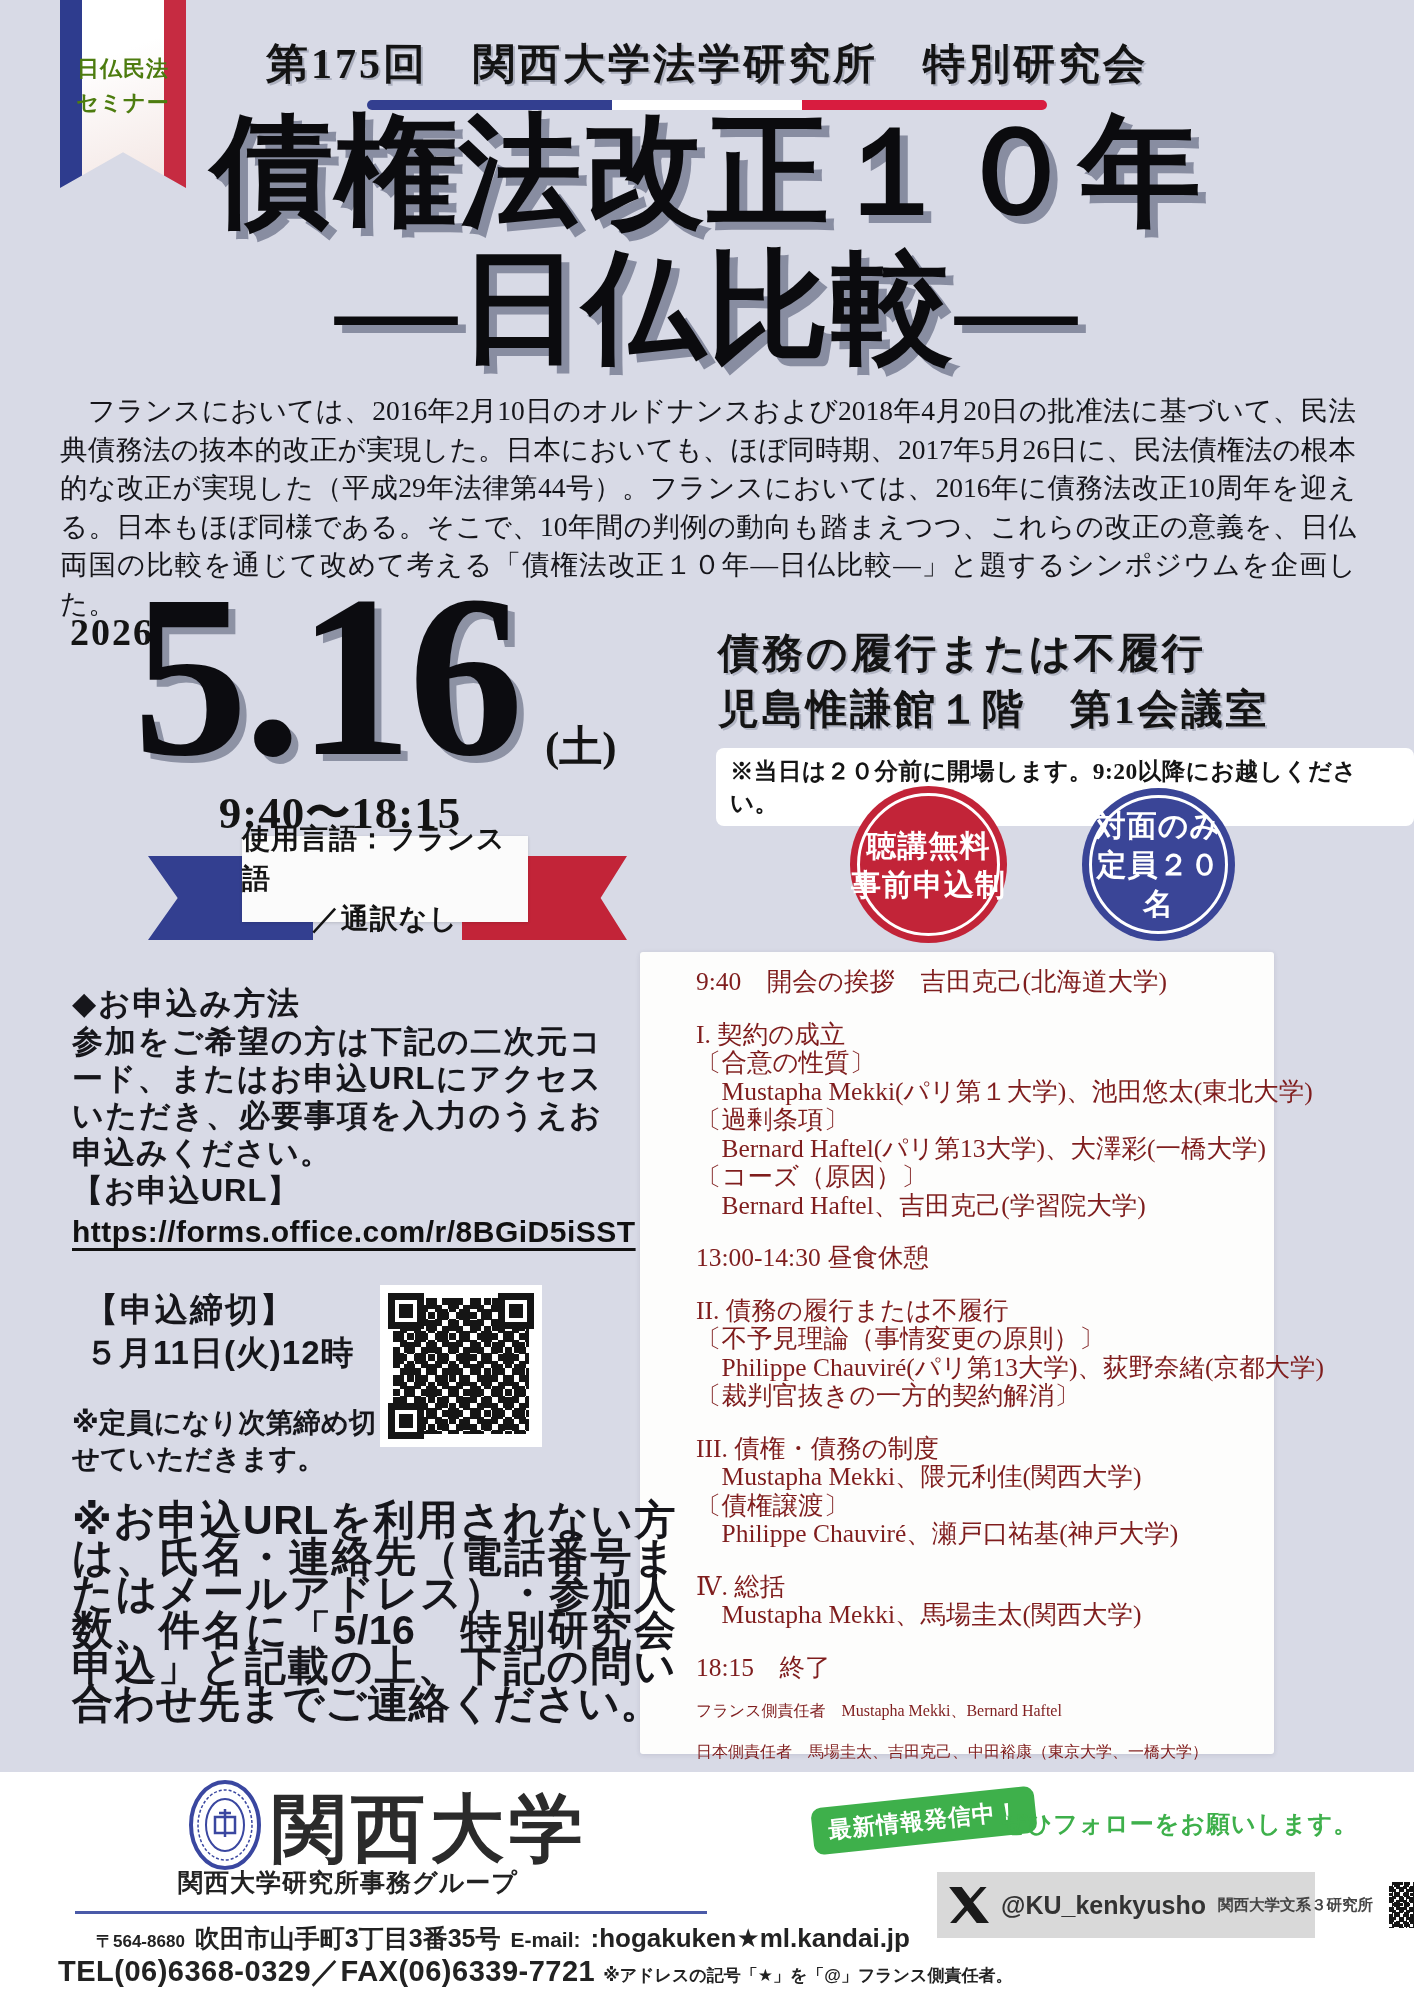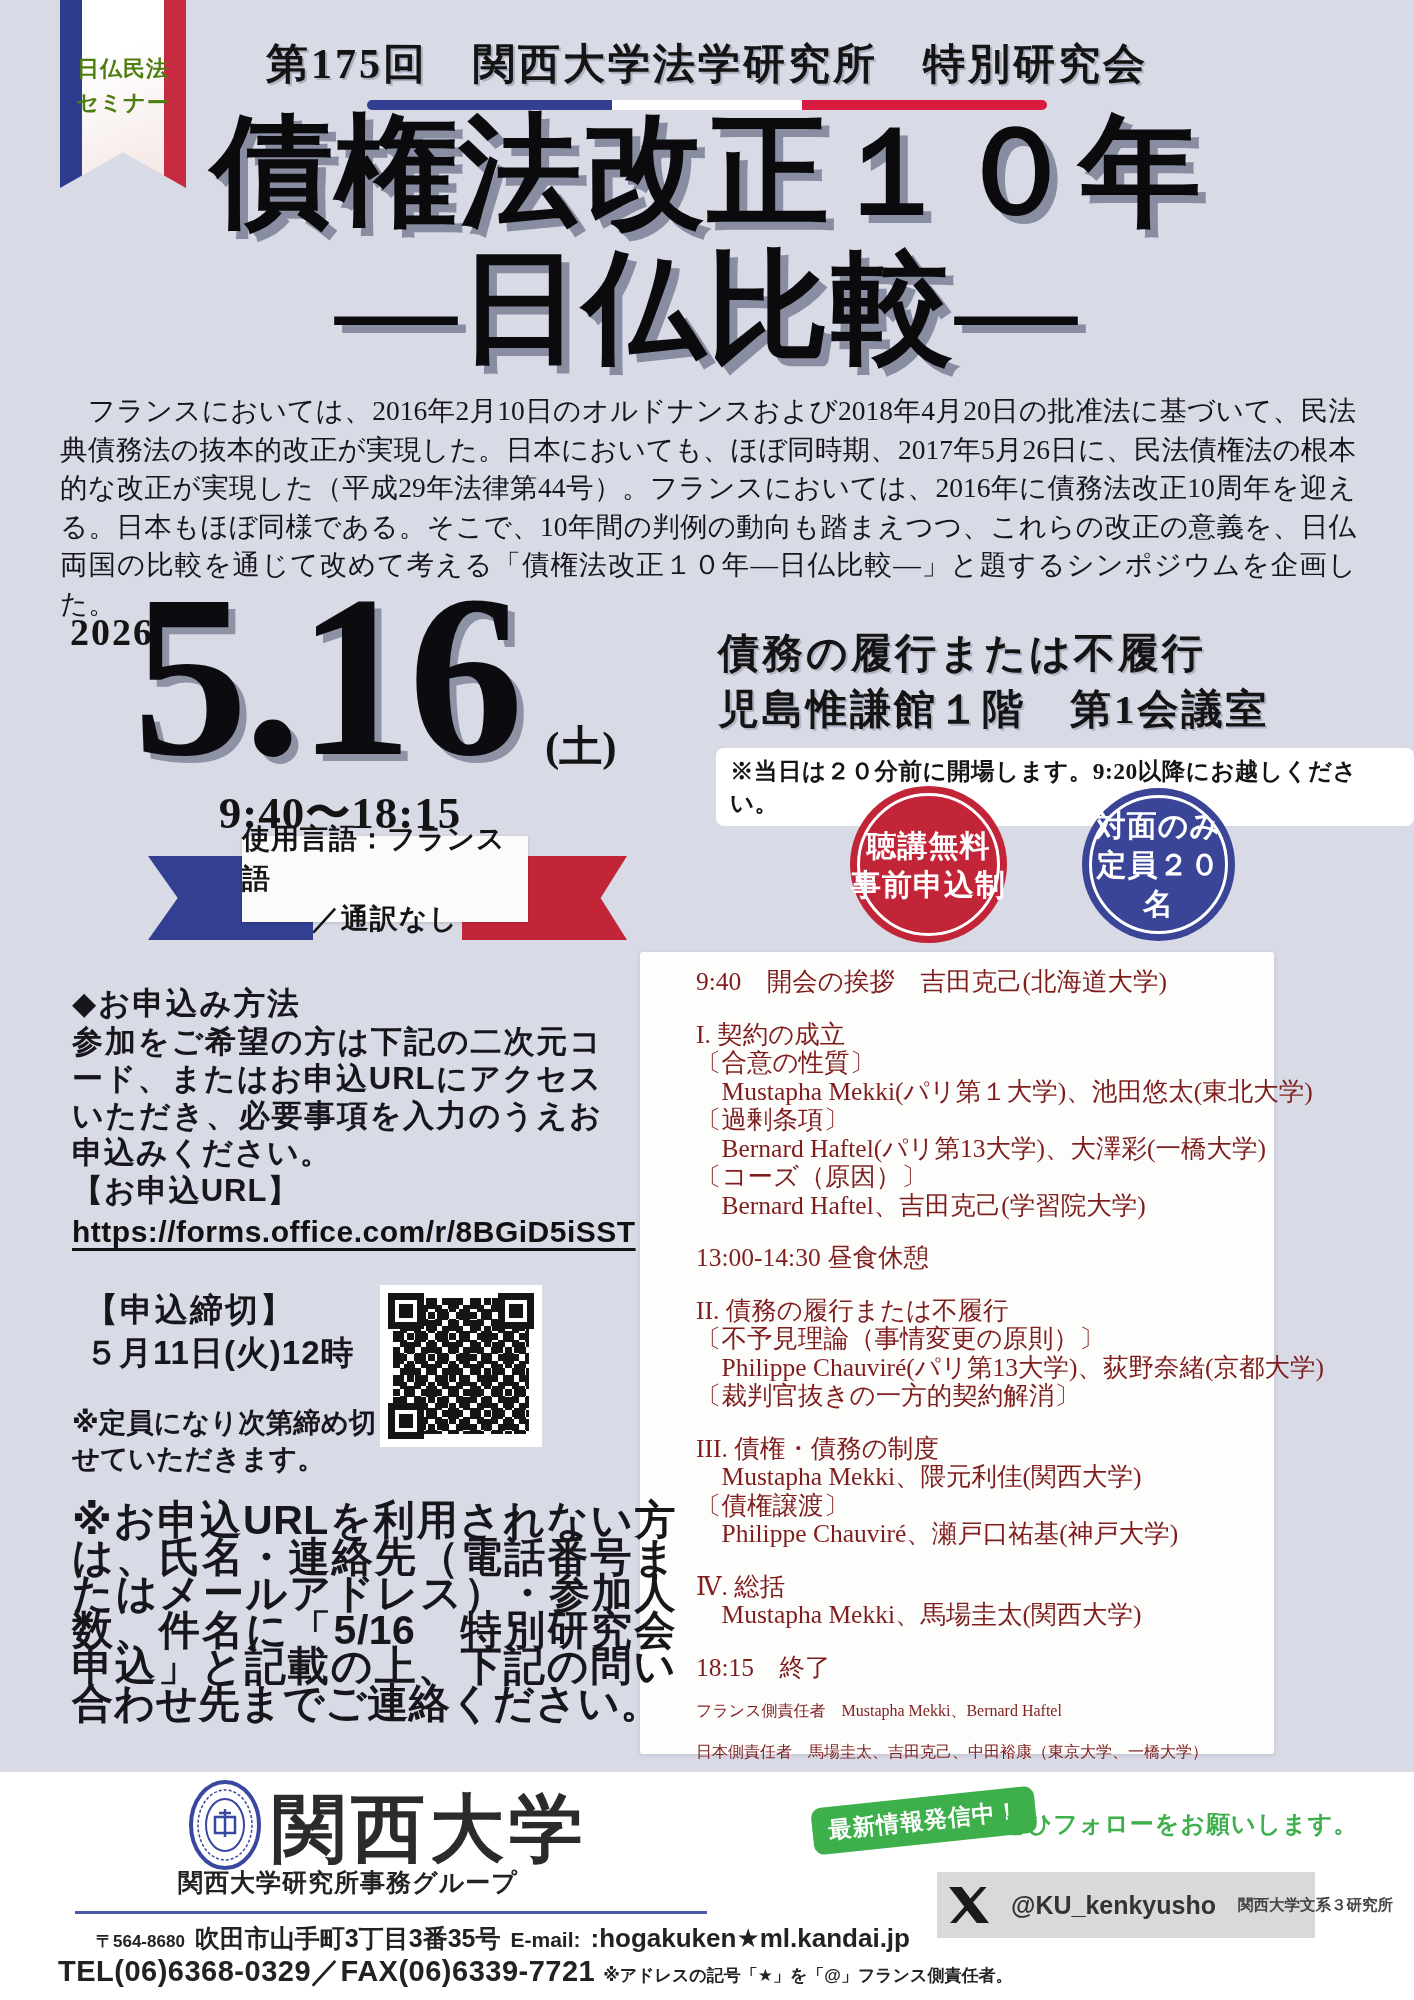--- a/index.html
+++ b/index.html
@@ -151,21 +151,21 @@
   .tel-note{font-size:17px;font-weight:600;}
 
   .follow-badge{
     left:812px;top:1797px;background:#3eb04b;color:#fff;
     font-size:23px;font-weight:bold;padding:8px 16px;border-radius:10px;
     transform:rotate(-6deg);letter-spacing:1px;
   }
   .follow-text{left:1002px;top:1808px;font-size:24px;font-weight:bold;color:#3eb04b;letter-spacing:1px;}
   .x-box{
     left:937px;top:1872px;width:378px;height:66px;background:#d9d9d9;
-    display:flex;align-items:center;gap:22px;padding:0 8px 0 12px;box-sizing:border-box;
+    display:flex;align-items:center;gap:12px;padding:0 8px 0 12px;box-sizing:border-box;
   }
   .x-logo{width:40px;height:40px;flex:0 0 auto;}
   .x-account{font-size:25px;font-weight:600;color:#333;white-space:nowrap;}
   .x-name{font-size:15.5px;font-weight:600;color:#444;white-space:nowrap;flex:1;}
 </style>
 </head>
 <body>
 
 <div class="abs bookmark">
   <div class="stripe-blue"></div>

